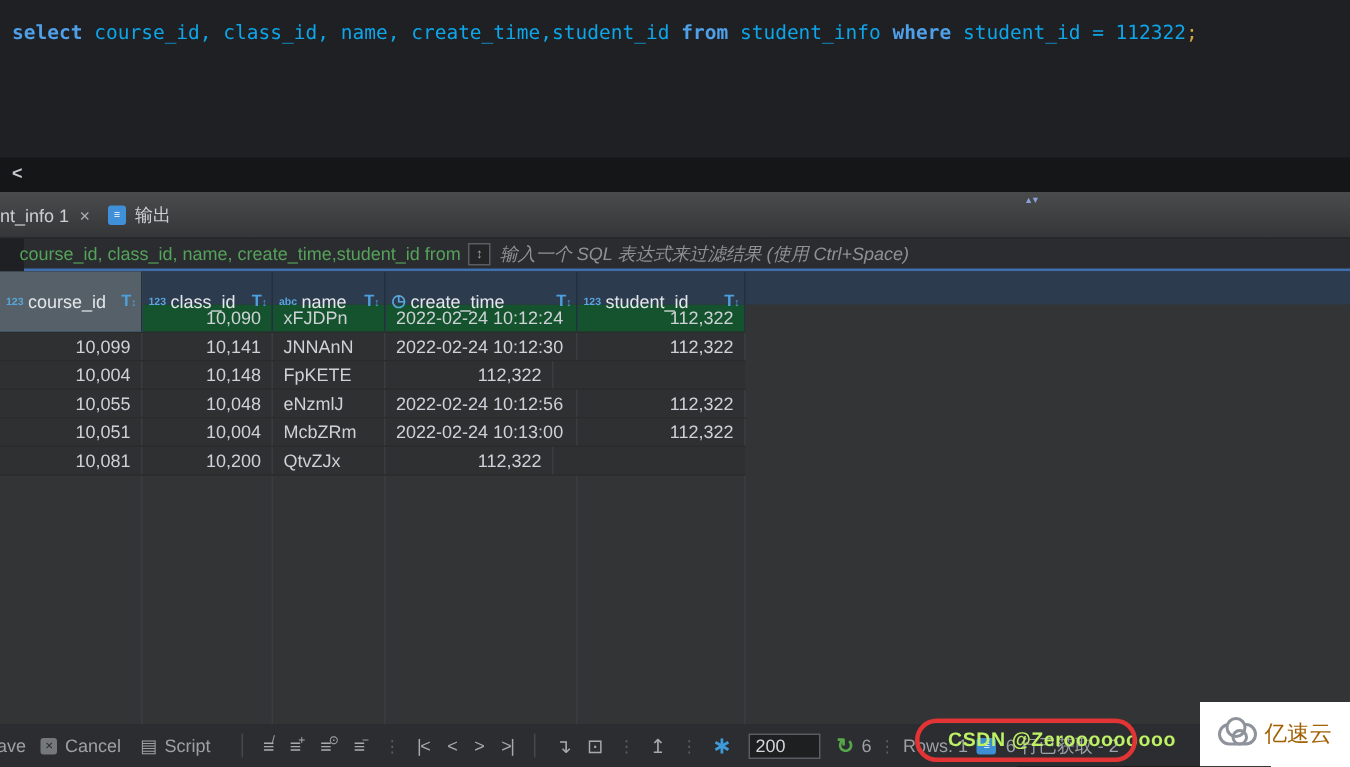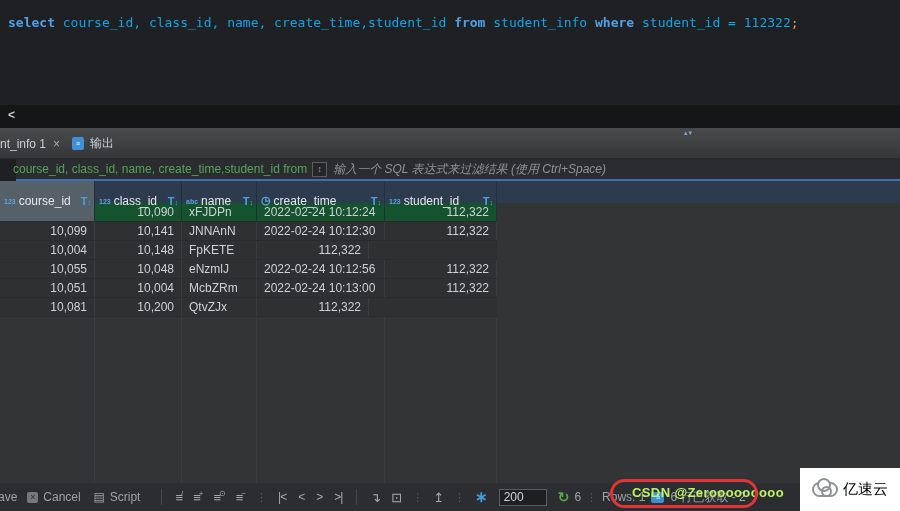--- a/index.html
+++ b/index.html
@@ -93,21 +93,21 @@
             border:3px solid #e23434; border-radius:15px; }
 
   
   .logo-box{ position:absolute; left:800px; top:468px; width:100px; height:43px; background:#ffffff;
              z-index:7; display:flex; align-items:center; justify-content:center; gap:5px; }
   .cloud{ position:relative; width:26px; height:15px; border:2px solid #8e939b; border-radius:9px; }
   .cloud::before{ content:""; position:absolute; left:3px; top:-6px; width:10px; height:10px;
                   border:2px solid #8e939b; border-radius:50%; background:#fff; }
   .cloud::after{ content:""; position:absolute; right:4px; top:2px; width:7px; height:7px;
                  border:2px solid #8e939b; border-radius:50%; }
-  .logo-text{ color:#000000; font-size:15px; }
+  .logo-text{ color:#a16207; font-size:15px; }
 </style>
 </head>
 <body>
 
 <div id="screen">
 
   <div class="editor">
     <div class="sql-line"><span class="tok-kw">select</span><span class="tok-plain"> course_id, class_id, name, create_time,student_id </span><span class="tok-kw">from</span><span class="tok-plain"> student_info </span><span class="tok-kw">where</span><span class="tok-plain"> student_id = 112322</span><span class="tok-semi">;</span></div>
   </div>
 

